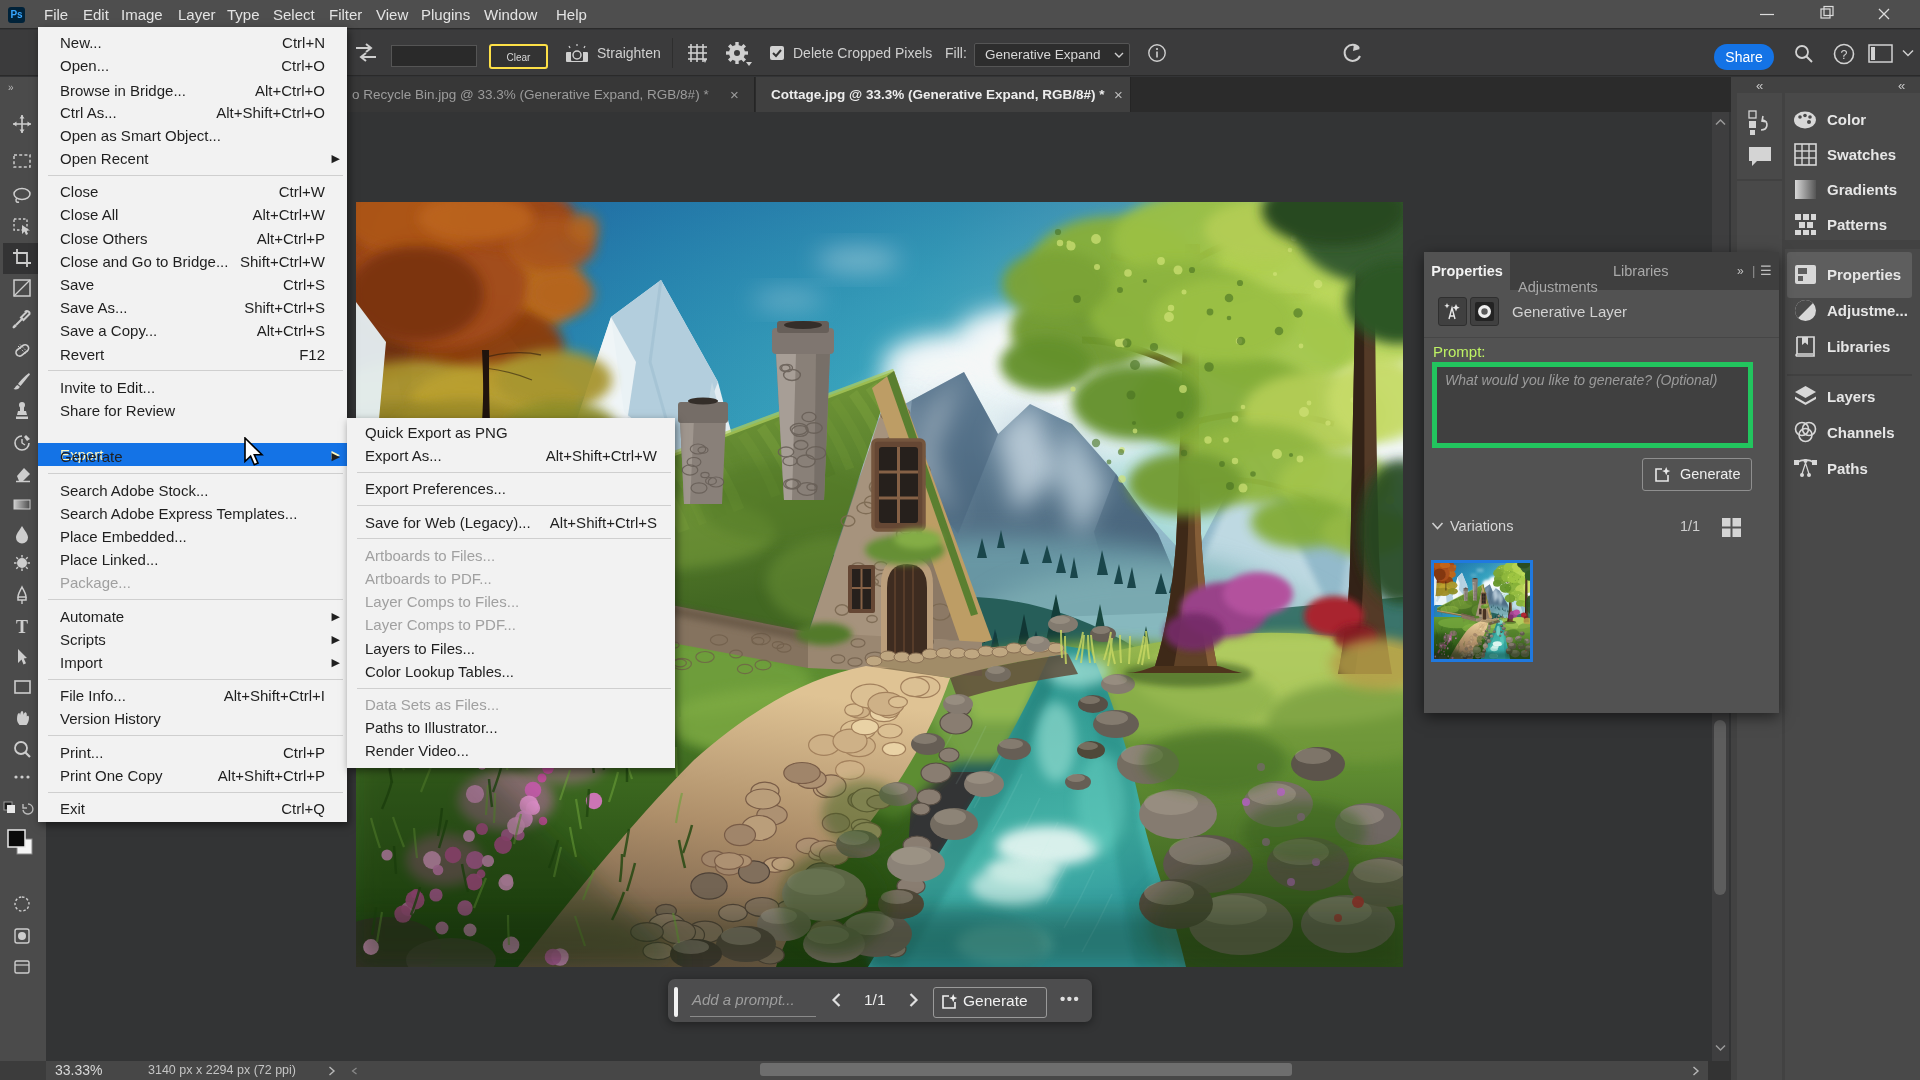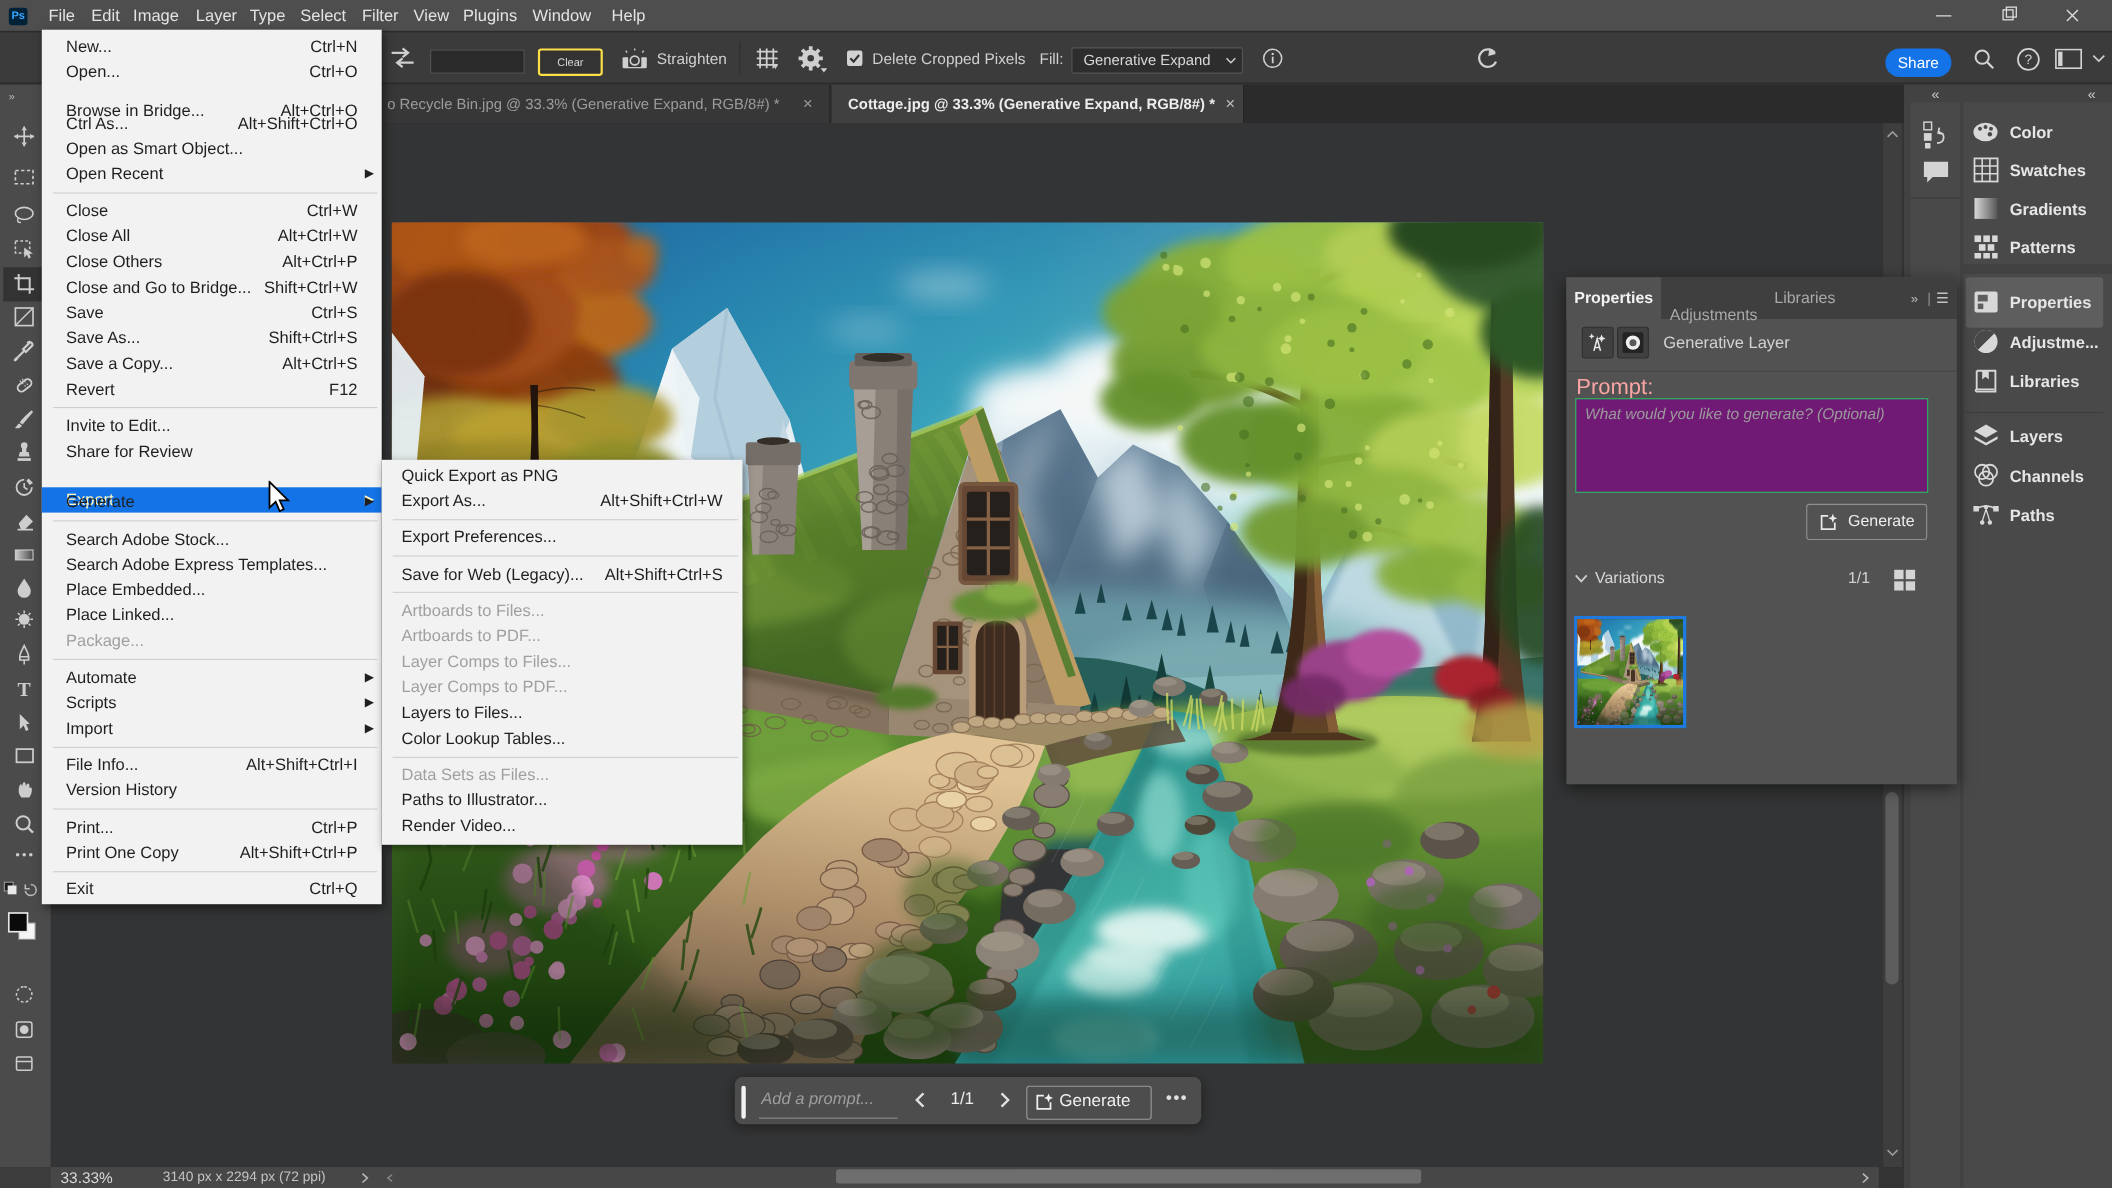--- a/index.html
+++ b/index.html
@@ -1237,22 +1237,22 @@
           <path d="M17 6 l1.1 2.6 2.6 1.1 -2.6 1.1 -1.1 2.6 -1.1 -2.6 -2.6 -1.1 2.6 -1.1 Z" fill="#e8e8e8"></path>
           <path d="M8 5 l0.8 1.9 1.9 0.8 -1.9 0.8 -0.8 1.9 -0.8 -1.9 -1.9 -0.8 1.9 -0.8 Z" fill="#e8e8e8"></path>
         </svg></div>
 <div class="abs" style="left:46px;top:45px;width:29px;height:29px;background:#404040;border:1px solid #2f2f2f;border-radius:3px;"><svg width="27" height="27">
           <rect x="4" y="4" width="19" height="19" rx="2" fill="#232323"></rect>
           <circle cx="13.5" cy="13.5" r="6.5" fill="#efefef"></circle>
           <circle cx="13.5" cy="13.5" r="3.2" fill="#5a5a5a"></circle>
         </svg></div>
 <div class="abs" style="left:88px;top:45px;height:29px;line-height:29px;color:#d2d2d2;font-size:15px;">Generative Layer</div>
 <div class="abs" style="left:0px;top:85px;width:355px;height:1px;background:#464646;"></div>
-<div class="abs" style="left:9px;top:90px;height:20px;line-height:20px;color:#fca5a5;font-size:20px;">Prompt:</div>
-<div class="abs" style="left:8px;top:110px;width:321px;height:86px;background:#701a75;border:1px solid #22c55e;">
+<div class="abs" style="left:9px;top:90px;height:20px;line-height:20px;color:#bef264;font-size:15px;">Prompt:</div>
+<div class="abs" style="left:8px;top:110px;width:321px;height:86px;background:#404040;border:5px solid #22c55e;">
         <span style="position:absolute;left:8px;top:5px;color:#9b9b9b;font-size:14px;font-style:italic;">What would you like to generate? (Optional)</span>
       </div>
 <div class="abs" style="left:218px;top:206px;width:110px;height:33px;border:1px solid #8f8f8f;border-radius:3px;">
         <svg style="position:absolute;left:11px;top:7px;" width="18" height="18" viewBox="0 0 18 18">
           <path d="M14 9 L14 15 L2 15 L2 3 L8 3" fill="none" stroke="#e8e8e8" stroke-width="1.6"></path>
           <path d="M12.2 1 l1.2 2.9 2.9 1.2 -2.9 1.2 -1.2 2.9 -1.2 -2.9 -2.9 -1.2 2.9 -1.2 Z" fill="#e8e8e8"></path>
         </svg>
         <span style="position:absolute;left:37px;top:7px;color:#ededed;font-size:14.5px;">Generate</span>
       </div>
 <svg class="abs" style="left:7px;top:269px;" width="13" height="10">
@@ -1295,21 +1295,21 @@
 
   <div id="filemenu">
     <div class="mrow" style="top:4.0px;">
         <span class="lab">New...</span>
         <span class="sc">Ctrl+N</span>
       </div>
     <div class="mrow" style="top:27.2px;">
         <span class="lab">Open...</span>
         <span class="sc">Ctrl+O</span>
       </div>
-    <div class="mrow" style="top:62px;">
+    <div class="mrow" style="top:52px;">
         <span class="lab">Browse in Bridge...</span>
         <span class="sc">Alt+Ctrl+O</span>
       </div>
     <div class="mrow" style="top:73.6px;">
         <span class="lab">Ctrl As...</span>
         <span class="sc">Alt+Shift+Ctrl+O</span>
       </div>
     <div class="mrow" style="top:96.8px;">
         <span class="lab">Open as Smart Object...</span>
       </div>

